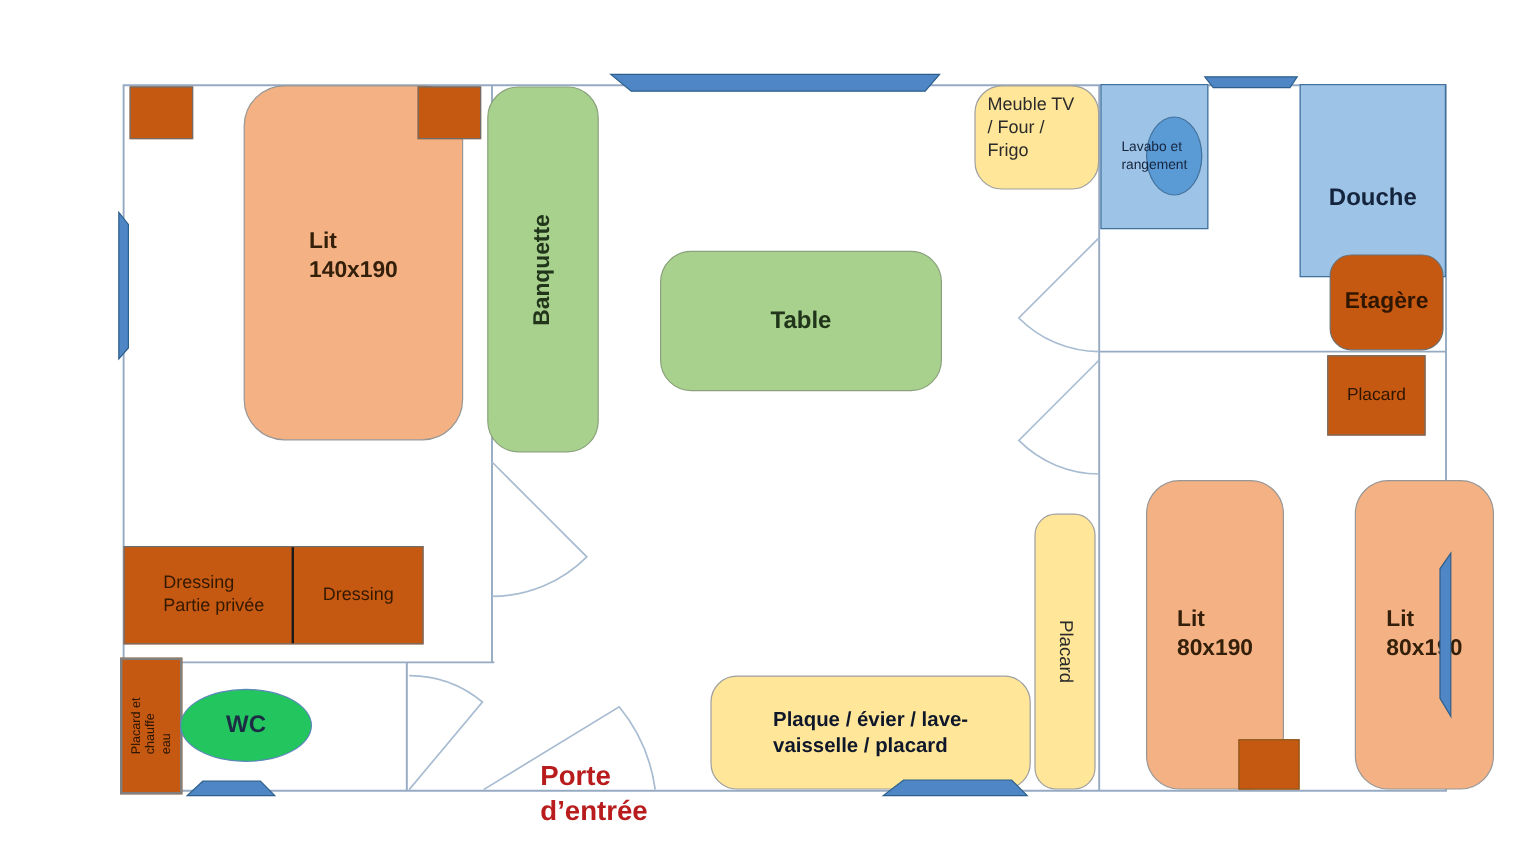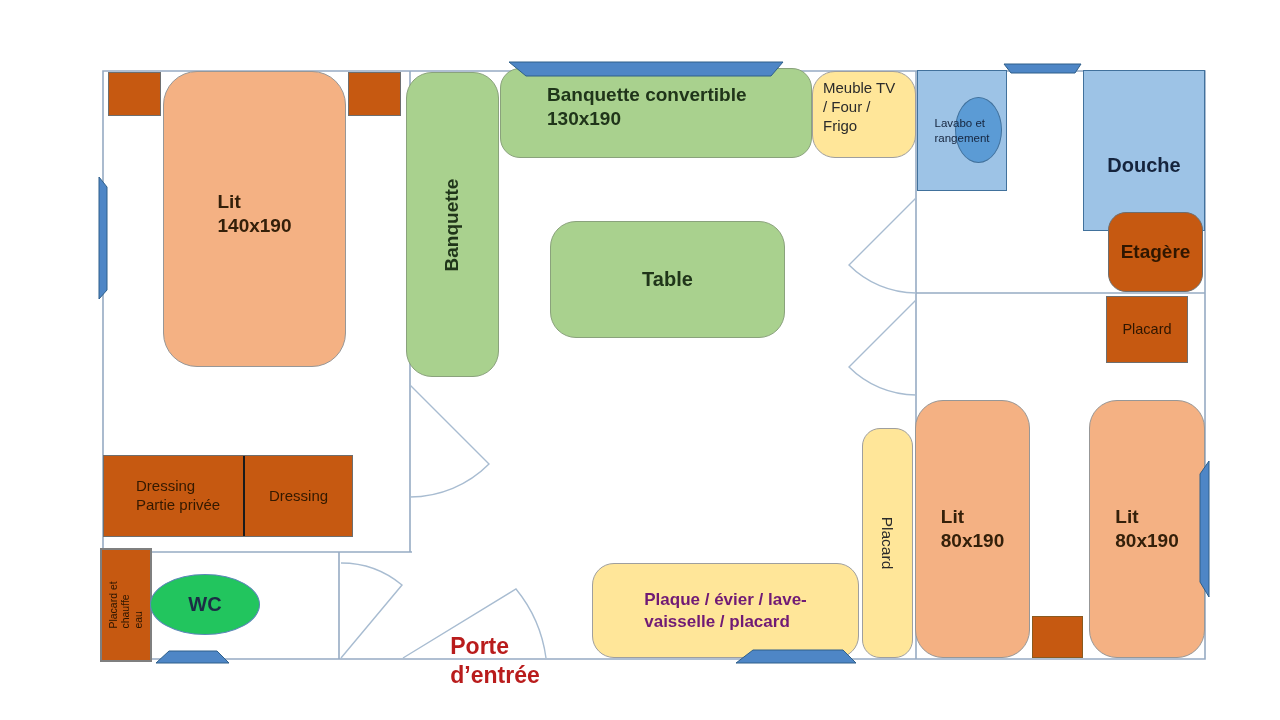--- a/index.html
+++ b/index.html
@@ -7,49 +7,49 @@
     position:relative;width:1280px;height:720px;background:#ffffff;overflow:hidden;
     font-family:"Liberation Sans", sans-serif;color:#252525;
   }
   .layer{position:absolute;left:0;top:0;width:1280px;height:720px;pointer-events:none;}
   .item{position:absolute;box-sizing:border-box;display:flex;align-items:center;justify-content:center;}
   .lbl{white-space:pre-line;text-align:left;line-height:1.25;}
   .lbl-left{white-space:pre-line;text-align:left;line-height:1.25;}
 
   
   .orange-dark{background:#C65911;border:1.5px solid #6e6e6e;}
-  .bed{background:#F4B183;border:1.5px solid #979797;}
+  .bed{background:#F4B183;border:1.5px solid #979797;margin-left:40px;}
   .green{background:#A9D18E;border:1.5px solid #8aa27c;}
   .yellow{background:#FFE699;border:1.5px solid #9f9f9f;}
   .blue-room{background:#9DC3E6;border:1px solid #41719C;}
 
   
   .nightstand-left {left:108px;top:72px;width:53px;height:44px;}
   .bed-main        {left:163px;top:71px;width:183px;height:296px;border-radius:34px;font-size:19px;font-weight:600;color:#34200a;padding-bottom:10px;}
   .nightstand-right{left:348px;top:72px;width:53px;height:44px;}
   .banquette-v     {left:406px;top:72px;width:93px;height:305px;border-radius:26px;}
   .banquette-v .rot{transform:rotate(-90deg);white-space:nowrap;font-size:19px;font-weight:600;color:#20351a;}
   .banquette-conv  {left:500px;top:68px;width:312px;height:90px;border-radius:20px;font-size:19px;font-weight:600;color:#20351a;justify-content:flex-start;padding:14px 0 0 46px;align-items:flex-start;}
   .meuble-tv       {left:812px;top:71px;width:104px;height:87px;font-size:15px;justify-content:flex-start;align-items:flex-start;padding:7px 0 0 10px;color:#2b2b2b;border-radius:23px;}
   .lavabo          {left:917px;top:70px;width:90px;height:121px;}
   .lavabo-ellipse  {position:absolute;left:37px;top:26px;width:45px;height:64px;border-radius:50%;background:#5B9BD5;border:1px solid #41719C;}
   .lavabo .txt     {position:absolute;inset:0;display:flex;align-items:center;justify-content:center;font-size:11.5px;color:#15243d;}
   .douche          {left:1083px;top:70px;width:122px;height:161px;font-size:20px;font-weight:600;color:#15243d;padding-top:30px;}
   .etagere         {left:1108px;top:212px;width:95px;height:80px;border-radius:18px;font-size:19px;font-weight:600;color:#2f1600;}
   .placard-right   {left:1106px;top:296px;width:82px;height:67px;font-size:14.5px;color:#2f1600;}
-  .table-rect      {left:550px;top:209px;width:235px;height:117px;border-radius:26px;font-size:20px;font-weight:600;color:#20351a;margin-top:12px;}
+  .table-rect      {left:550px;top:209px;width:235px;height:117px;border-radius:26px;font-size:20px;font-weight:600;color:#20351a;}
   .dressing-block  {left:103px;top:455px;width:250px;height:82px;display:flex;align-items:stretch;justify-content:flex-start;padding-left:17px;}
   .dressing-cell   {flex:1;display:flex;align-items:center;box-sizing:border-box;font-size:15px;color:#33190033;color:#331900;}
   .dressing-cell.l {justify-content:flex-start;padding-left:15px;}
   .dressing-cell.r {justify-content:center;}
   .dressing-div    {width:2px;background:#1a1a1a;}
   .placard-chauffe {left:100px;top:548px;width:52px;height:114px;border-width:2px;border-color:#7f7f7f;}
   .placard-chauffe .rot{transform:rotate(-90deg);width:106px;font-size:10.5px;line-height:1.18;color:#2b1500;}
   .wc-ellipse      {left:150px;top:574px;width:110px;height:61px;border-radius:50%;background:#22c55e;border:1.5px solid #5b87b8;font-size:20px;font-weight:600;color:#1c2c45;}
-  .kitchen-block   {left:592px;top:563px;width:267px;height:95px;border-radius:22px;font-size:17px;font-weight:600;color:#701a75;}
+  .kitchen-block   {left:592px;top:563px;width:267px;height:95px;border-radius:22px;font-size:17px;font-weight:600;color:#0f172a;}
   .kitchen-placard {left:862px;top:428px;width:51px;height:230px;border-radius:18px;}
   .kitchen-placard .rot{transform:rotate(90deg);white-space:nowrap;font-size:15.5px;color:#2b2b2b;}
   .bed-kids-1      {left:915px;top:400px;width:115px;height:258px;border-radius:28px;font-size:19px;font-weight:600;color:#34200a;}
   .bed-kids-2      {left:1089px;top:400px;width:116px;height:258px;border-radius:28px;font-size:19px;font-weight:600;color:#34200a;}
   .kids-nightstand {left:1032px;top:616px;width:51px;height:42px;border:1px solid #8a5a20;}
   .porte-label     {left:425px;top:630px;width:140px;height:62px;font-size:23px;font-weight:600;color:#b91c1c;background:transparent;}
 
   svg .wall{stroke:#96abc3;stroke-width:1.6;fill:none;}
   svg .door{stroke:#a8bcd1;stroke-width:1.4;fill:none;}
   svg .win {fill:#4E86C6;stroke:#2E5F8A;stroke-width:1;}
@@ -80,24 +80,20 @@
     <span class="lbl">Lit
 140x190</span>
   </div>
 
   <div class="item orange-dark nightstand-right"></div>
 
   <div class="item green banquette-v">
     <span class="rot">Banquette</span>
   </div>
 
-  <div class="item green banquette-conv">
-    <span class="lbl-left">Banquette convertible
-130x190</span>
-  </div>
 
   <div class="item yellow meuble-tv">
     <span class="lbl-left">Meuble TV
 / Four /
 Frigo</span>
   </div>
 
   <div class="item blue-room lavabo">
     <div class="lavabo-ellipse"></div>
     <span class="txt lbl">Lavabo et

